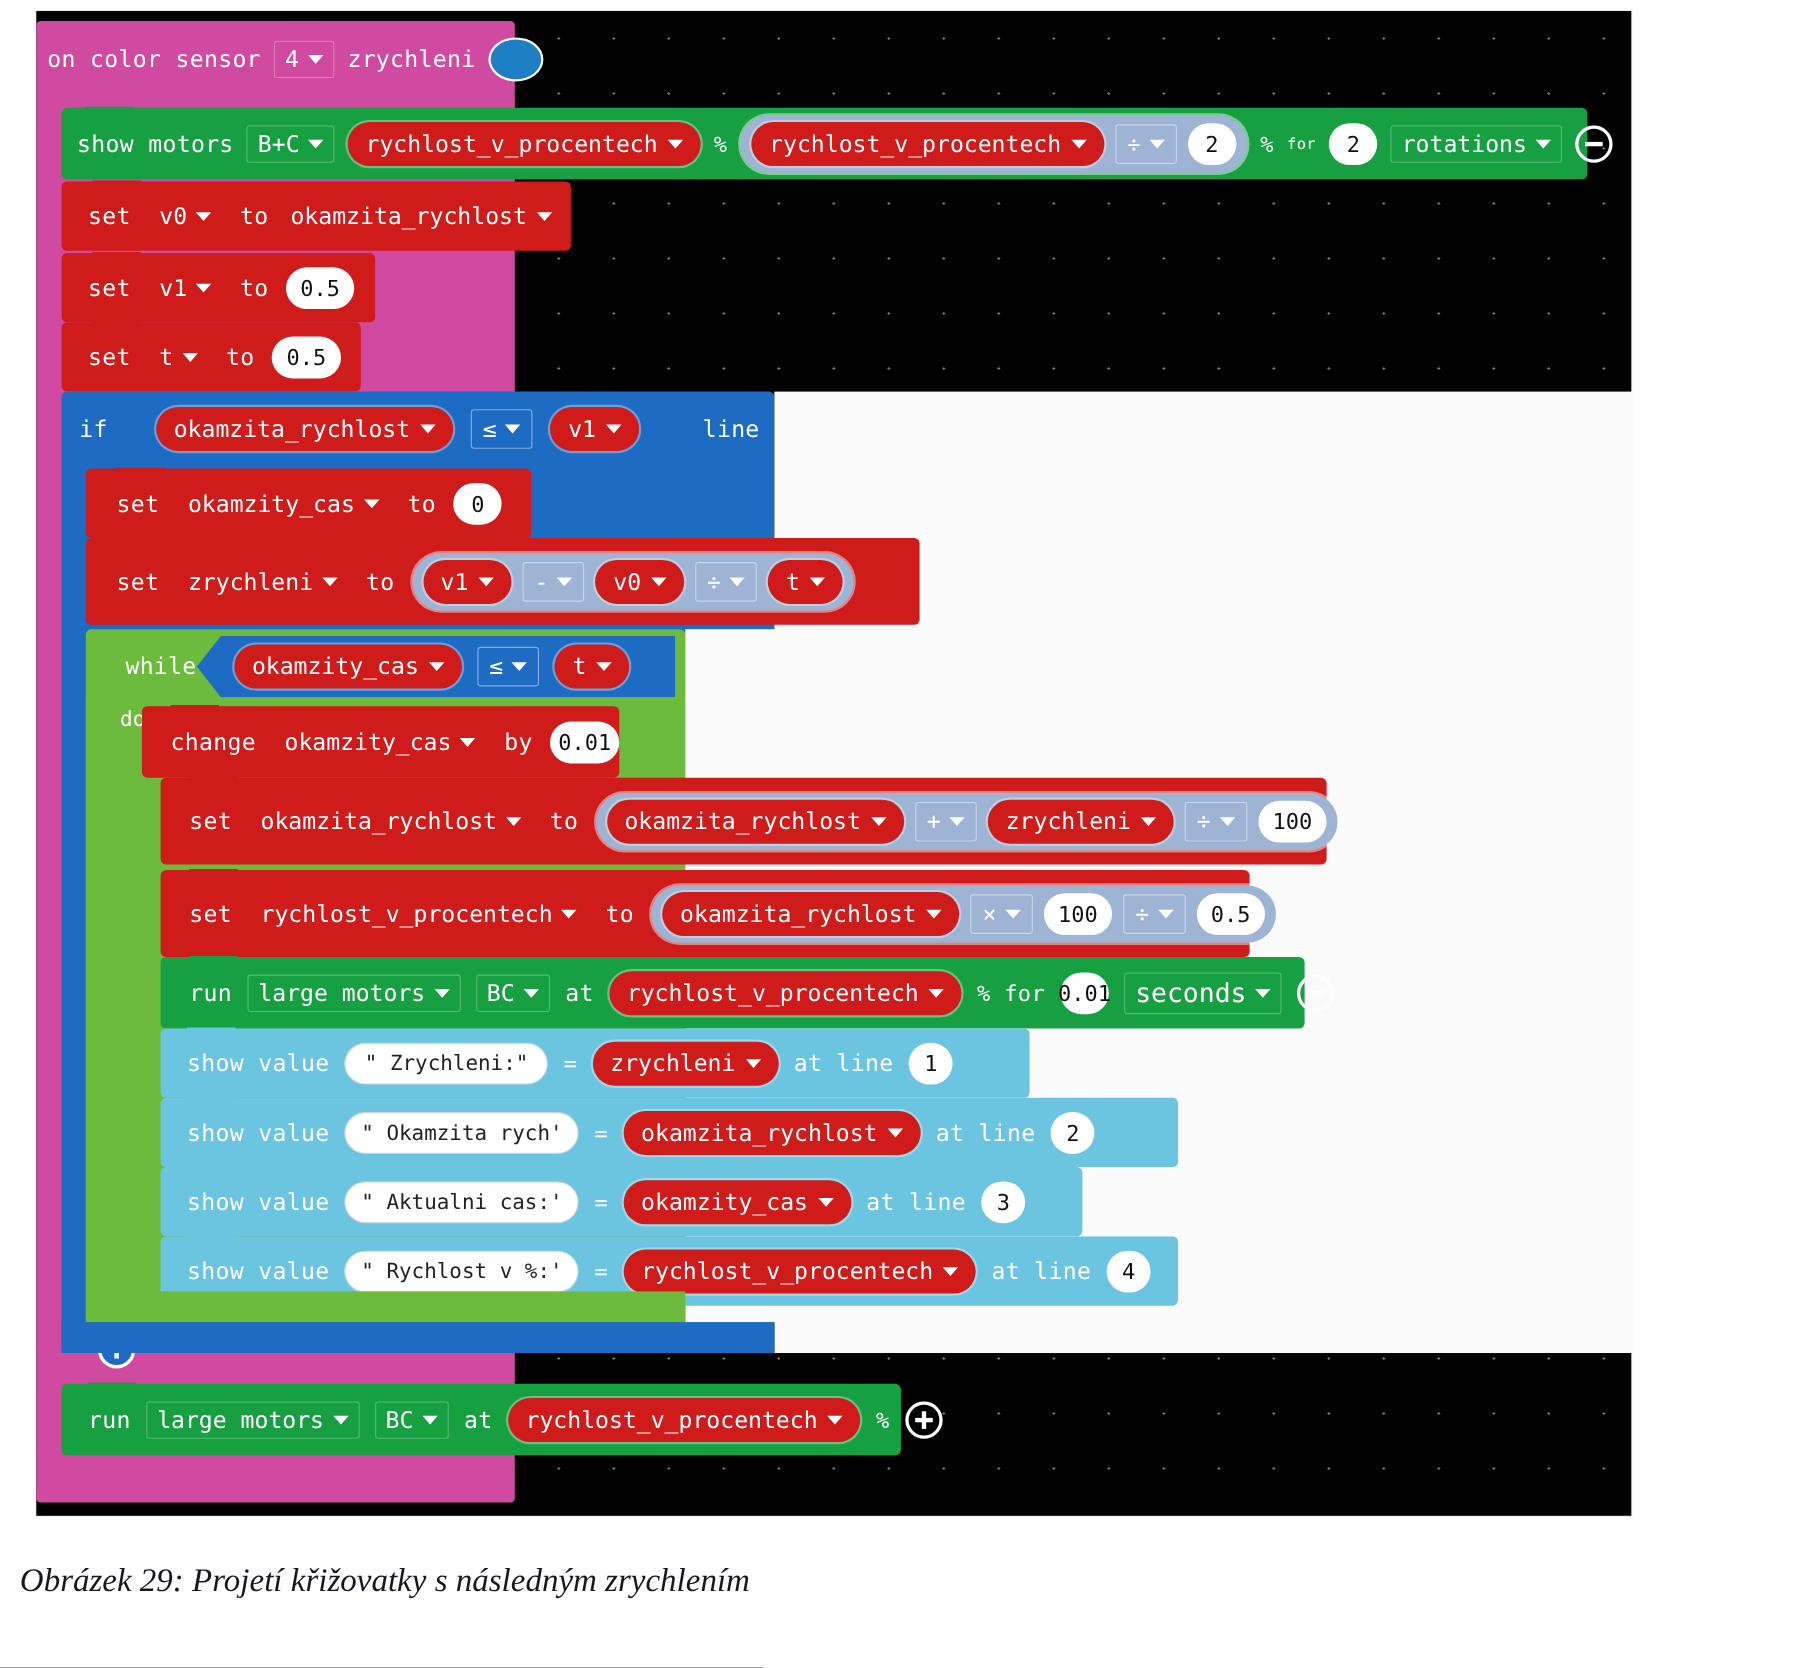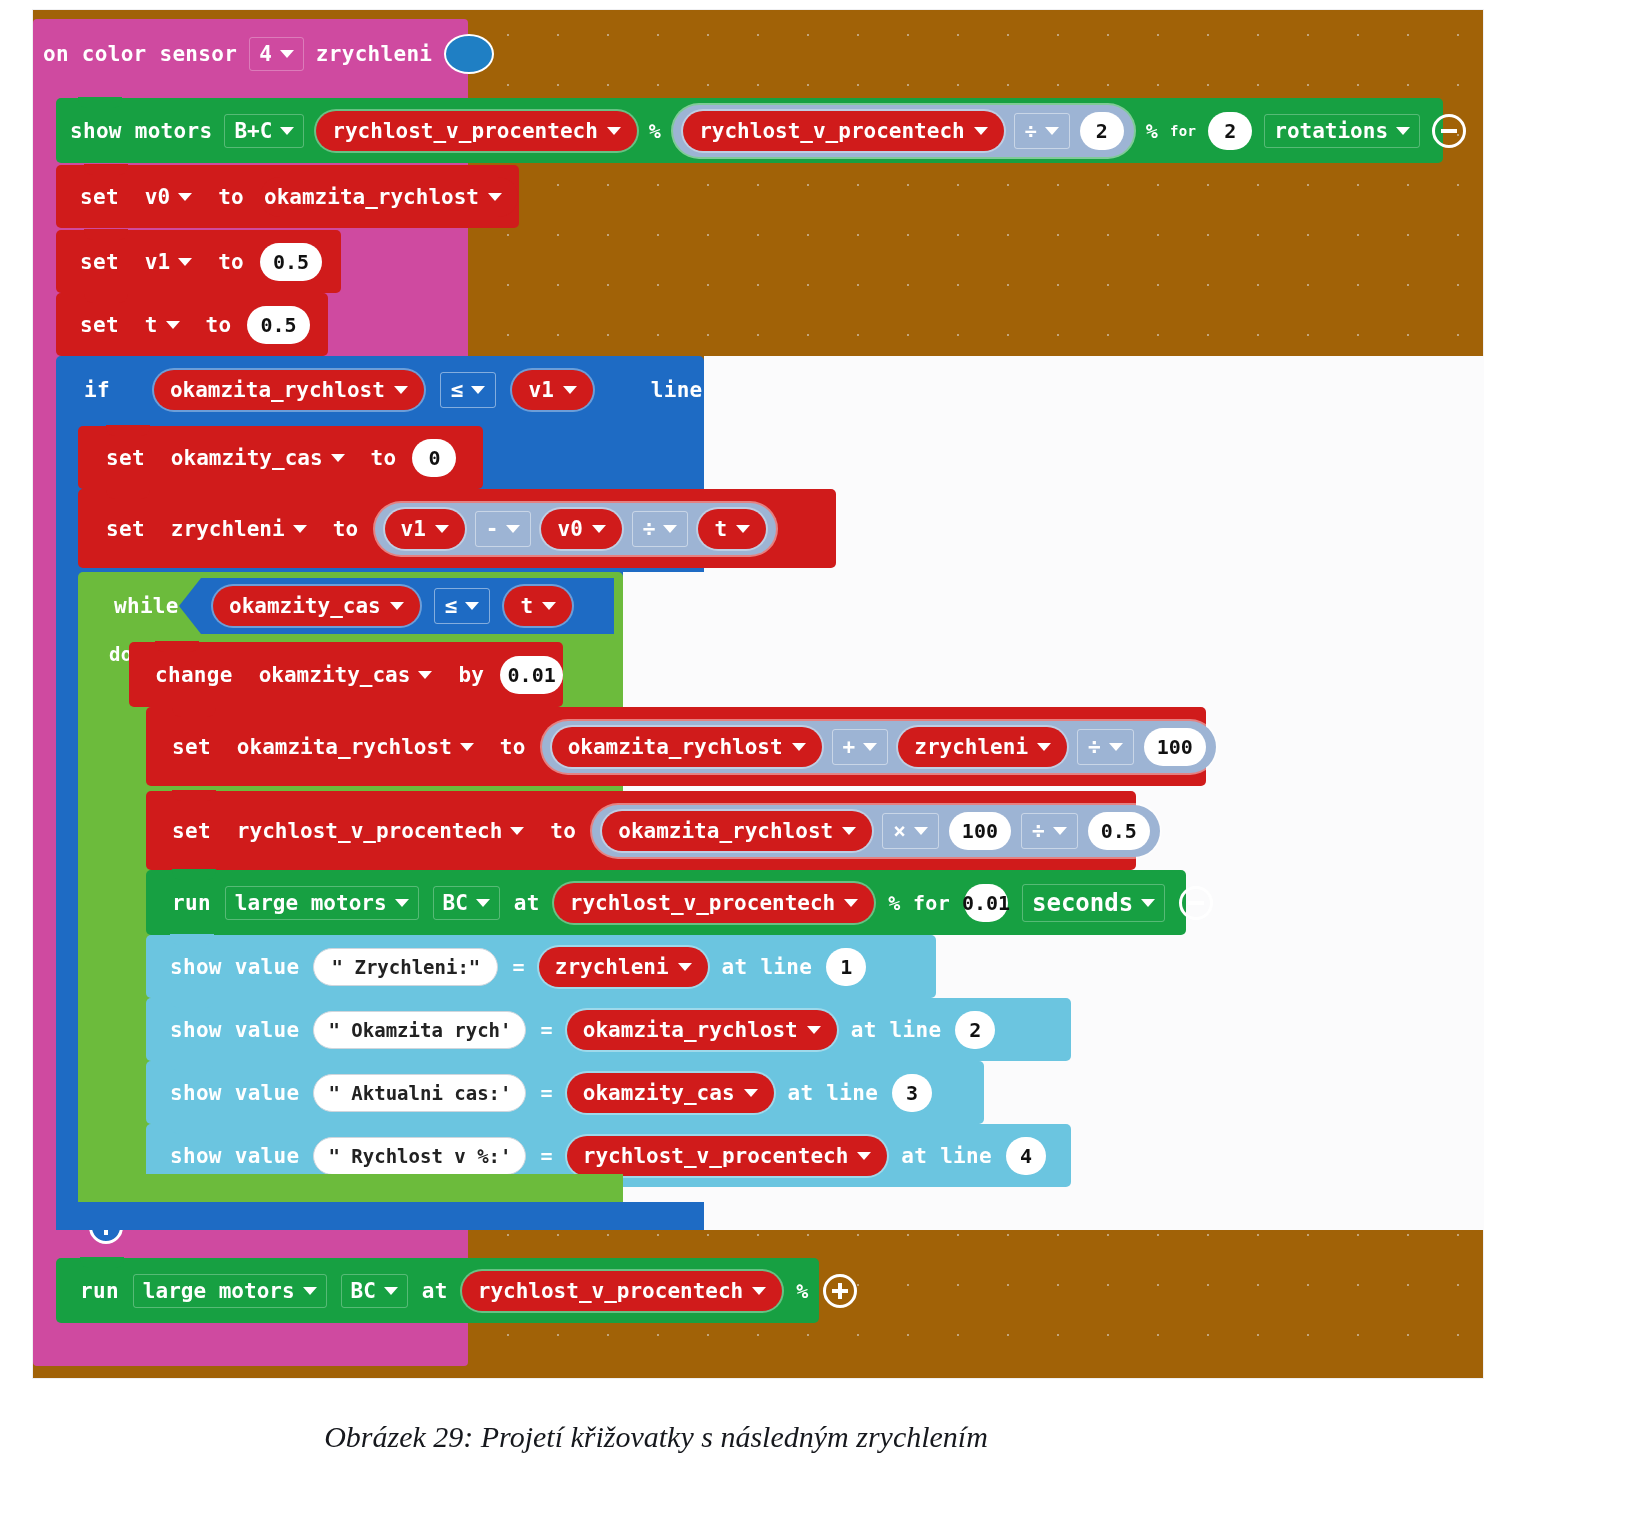--- a/index.html
+++ b/index.html
@@ -10,23 +10,22 @@
     font-family:"DejaVu Sans Mono", monospace;
     position:relative;
     overflow:hidden;
   }
 
   
   #canvas {
     position:absolute;
     left:33px; top:10px;
     width:1450px; height:1368px;
-    background:#a16207;
+    background:#000000;
     box-shadow:0 0 0 1px #f0f0f2;
-    font-weight:bold;
   }
   .grid-dots{
     position:absolute; inset:0;
     background-image:radial-gradient(#dcdcdc 1px, transparent 1px);
     background-size:50px 50px;
     opacity:.55;
     pointer-events:none;
   }
 
   
@@ -118,22 +117,21 @@
 
   
   .notch{
     position:absolute; top:-1px; left:26px;
     width:44px; height:11px;
     border-radius:0 0 9px 9px;
   }
 
   
   #caption{
-    position:absolute; left:1px; top:1420px; width:1310px;
-    text-align:center;
+    position:absolute; left:18px; top:1420px; width:1310px;
     font-family:"Liberation Serif", serif;
     font-style:italic; font-size:30px; color:#16181d;
   }
 </style>
 </head>
 <body>
 
 <div id="canvas">
   <div class="grid-dots"></div>
 
@@ -212,21 +210,21 @@
     <span class="lbl" style="font-size:21px">set</span>
     <span class="dd" style="font-size:21px; border-color:transparent">
       <span>t</span>
       <i class="caret"></i>
     </span>
     <span class="lbl" style="font-size:21px">to</span>
     <span class="num" style="font-size:20px">0.5</span>
   </div>
 
   <div style="position:absolute; left:23px; top:346px; width:648px; height:874px; background:#1e6bc4; border-radius:5px;"></div>
-  <div class="blk" style="left:23px; top:346px; width:598px; height:67px; padding-left:28px; gap:16px;">
+  <div class="blk" style="left:23px; top:346px; width:598px; height:67px; padding-left:16px; gap:16px;">
     <span class="lbl" style="font-size:21px">if</span>
     <span class="var" style="font-size:21px; margin-left:28px">
       <span>okamzita_rychlost</span>
       <i class="caret"></i>
     </span>
     <span class="op" style="font-size:21px">
       <span>≤</span>
       <i class="caret"></i>
     </span>
     <span class="var" style="font-size:21px">

